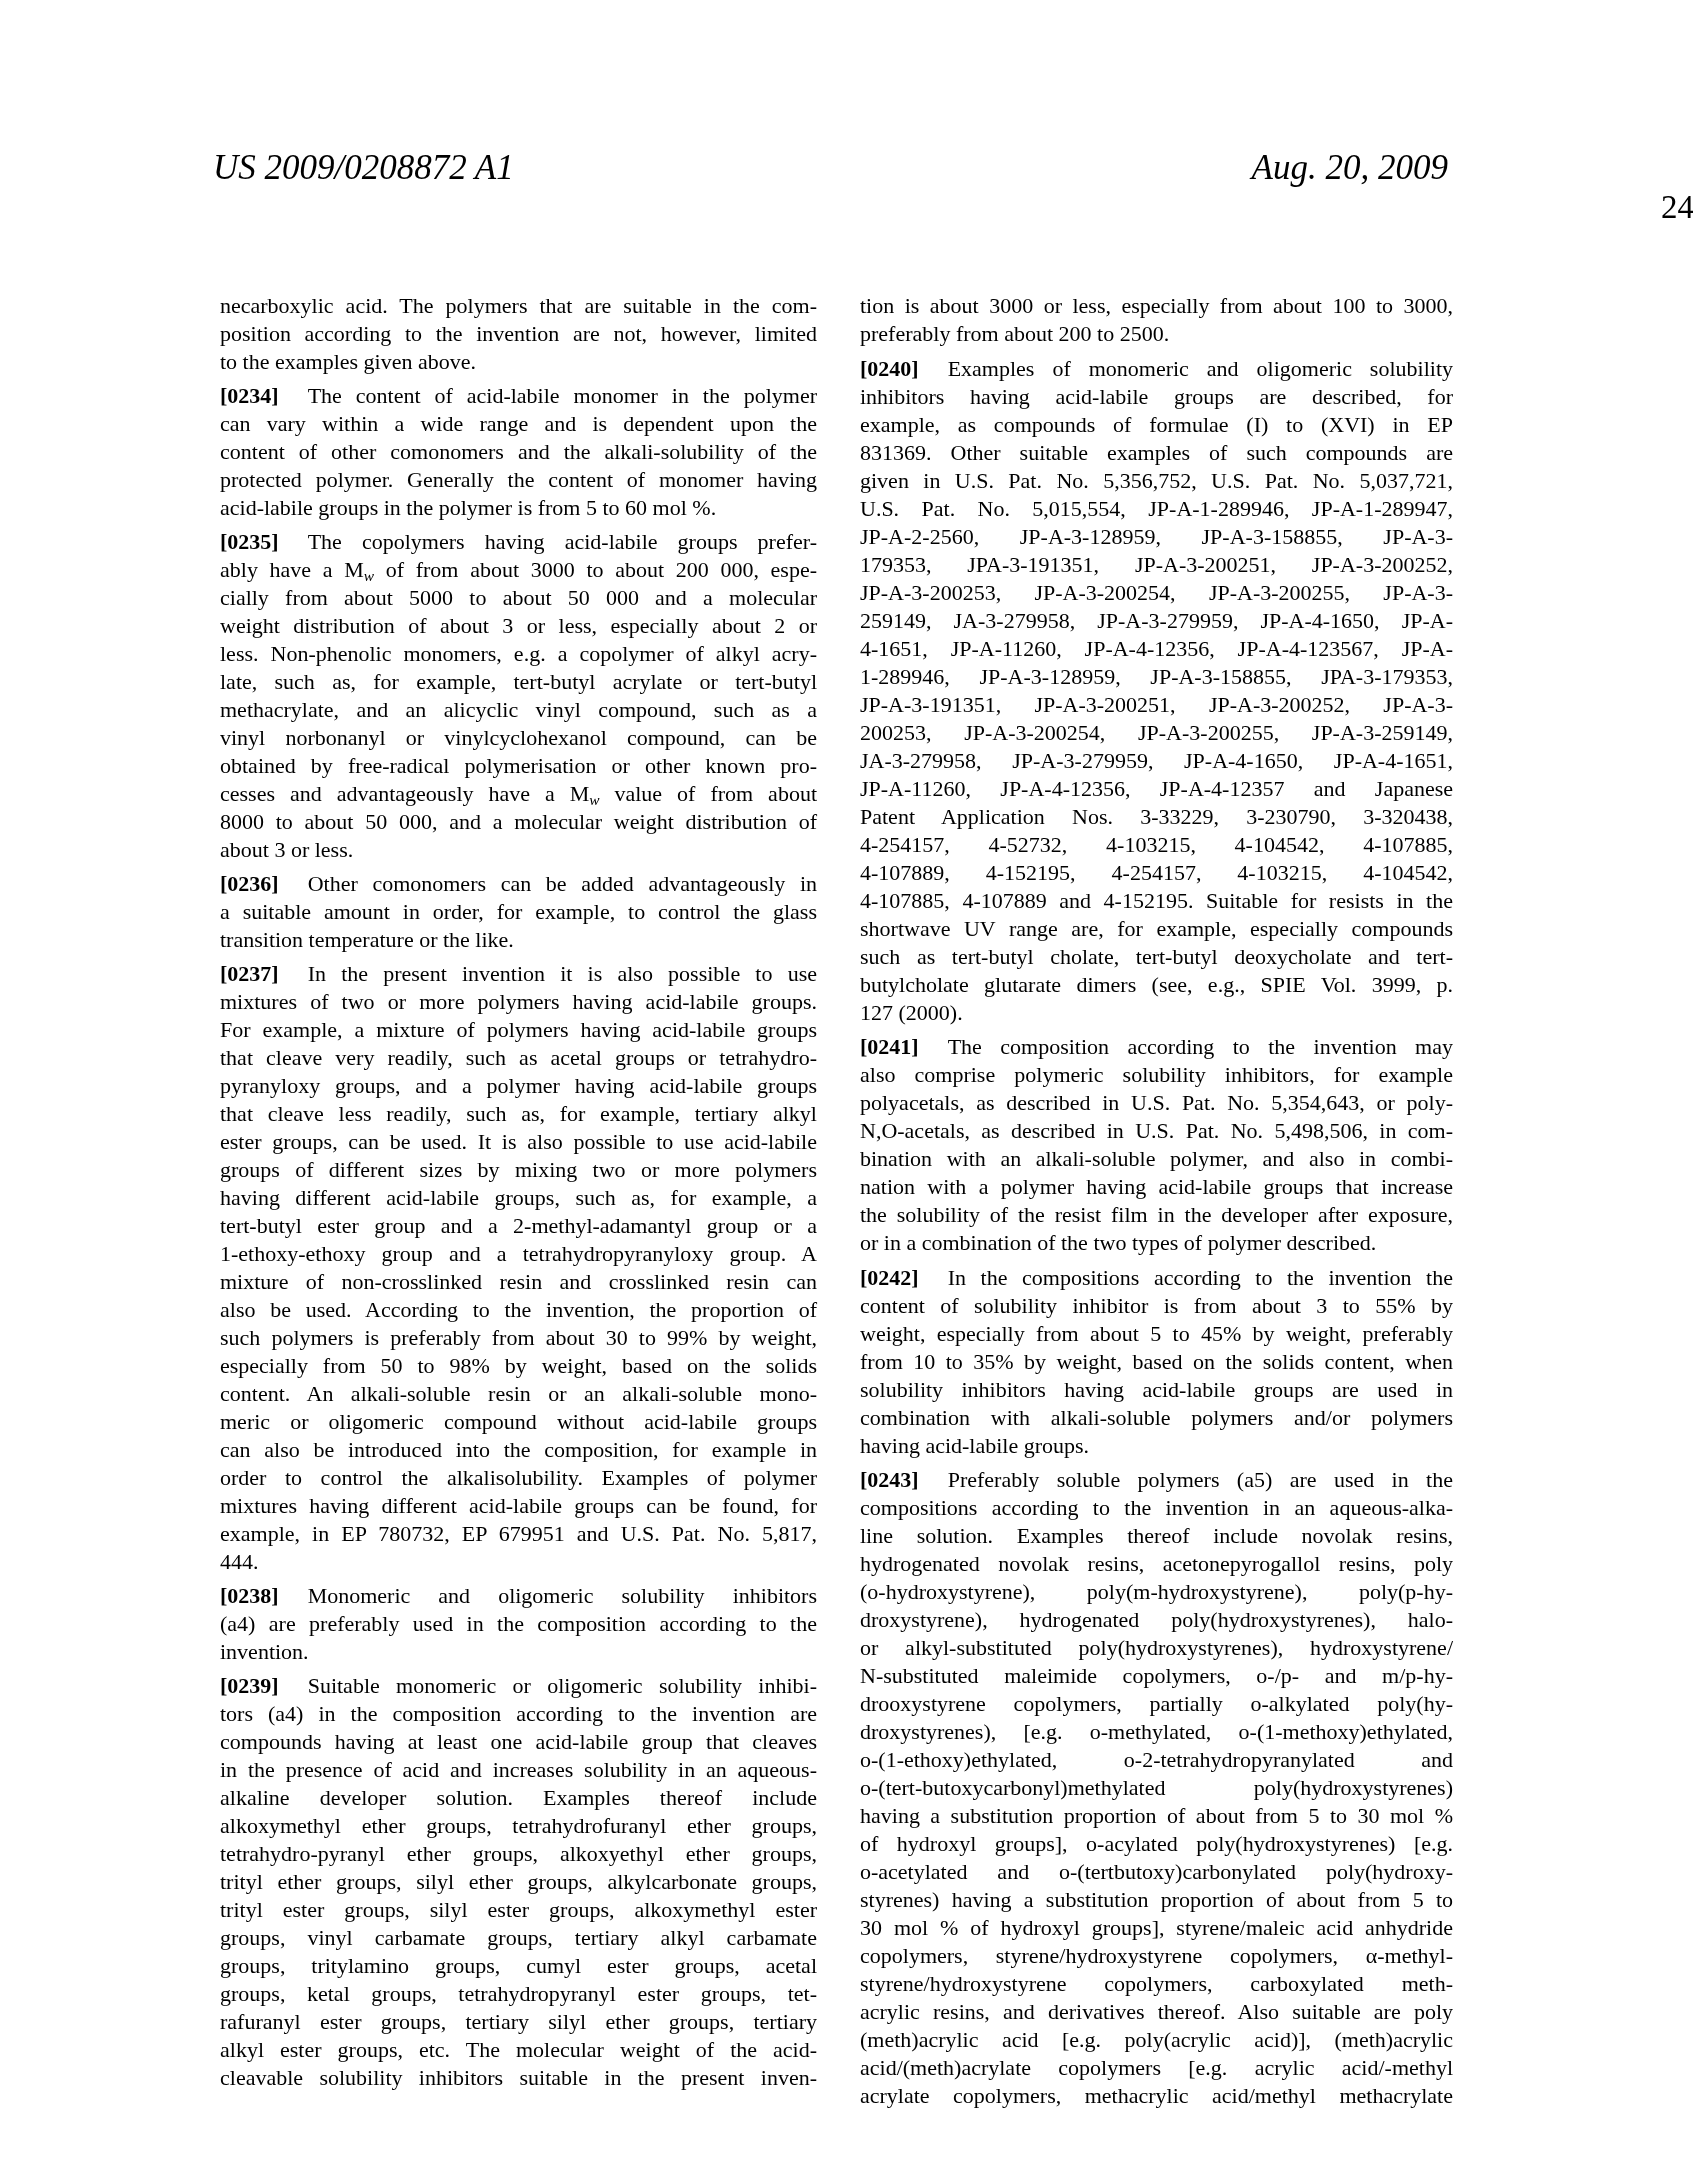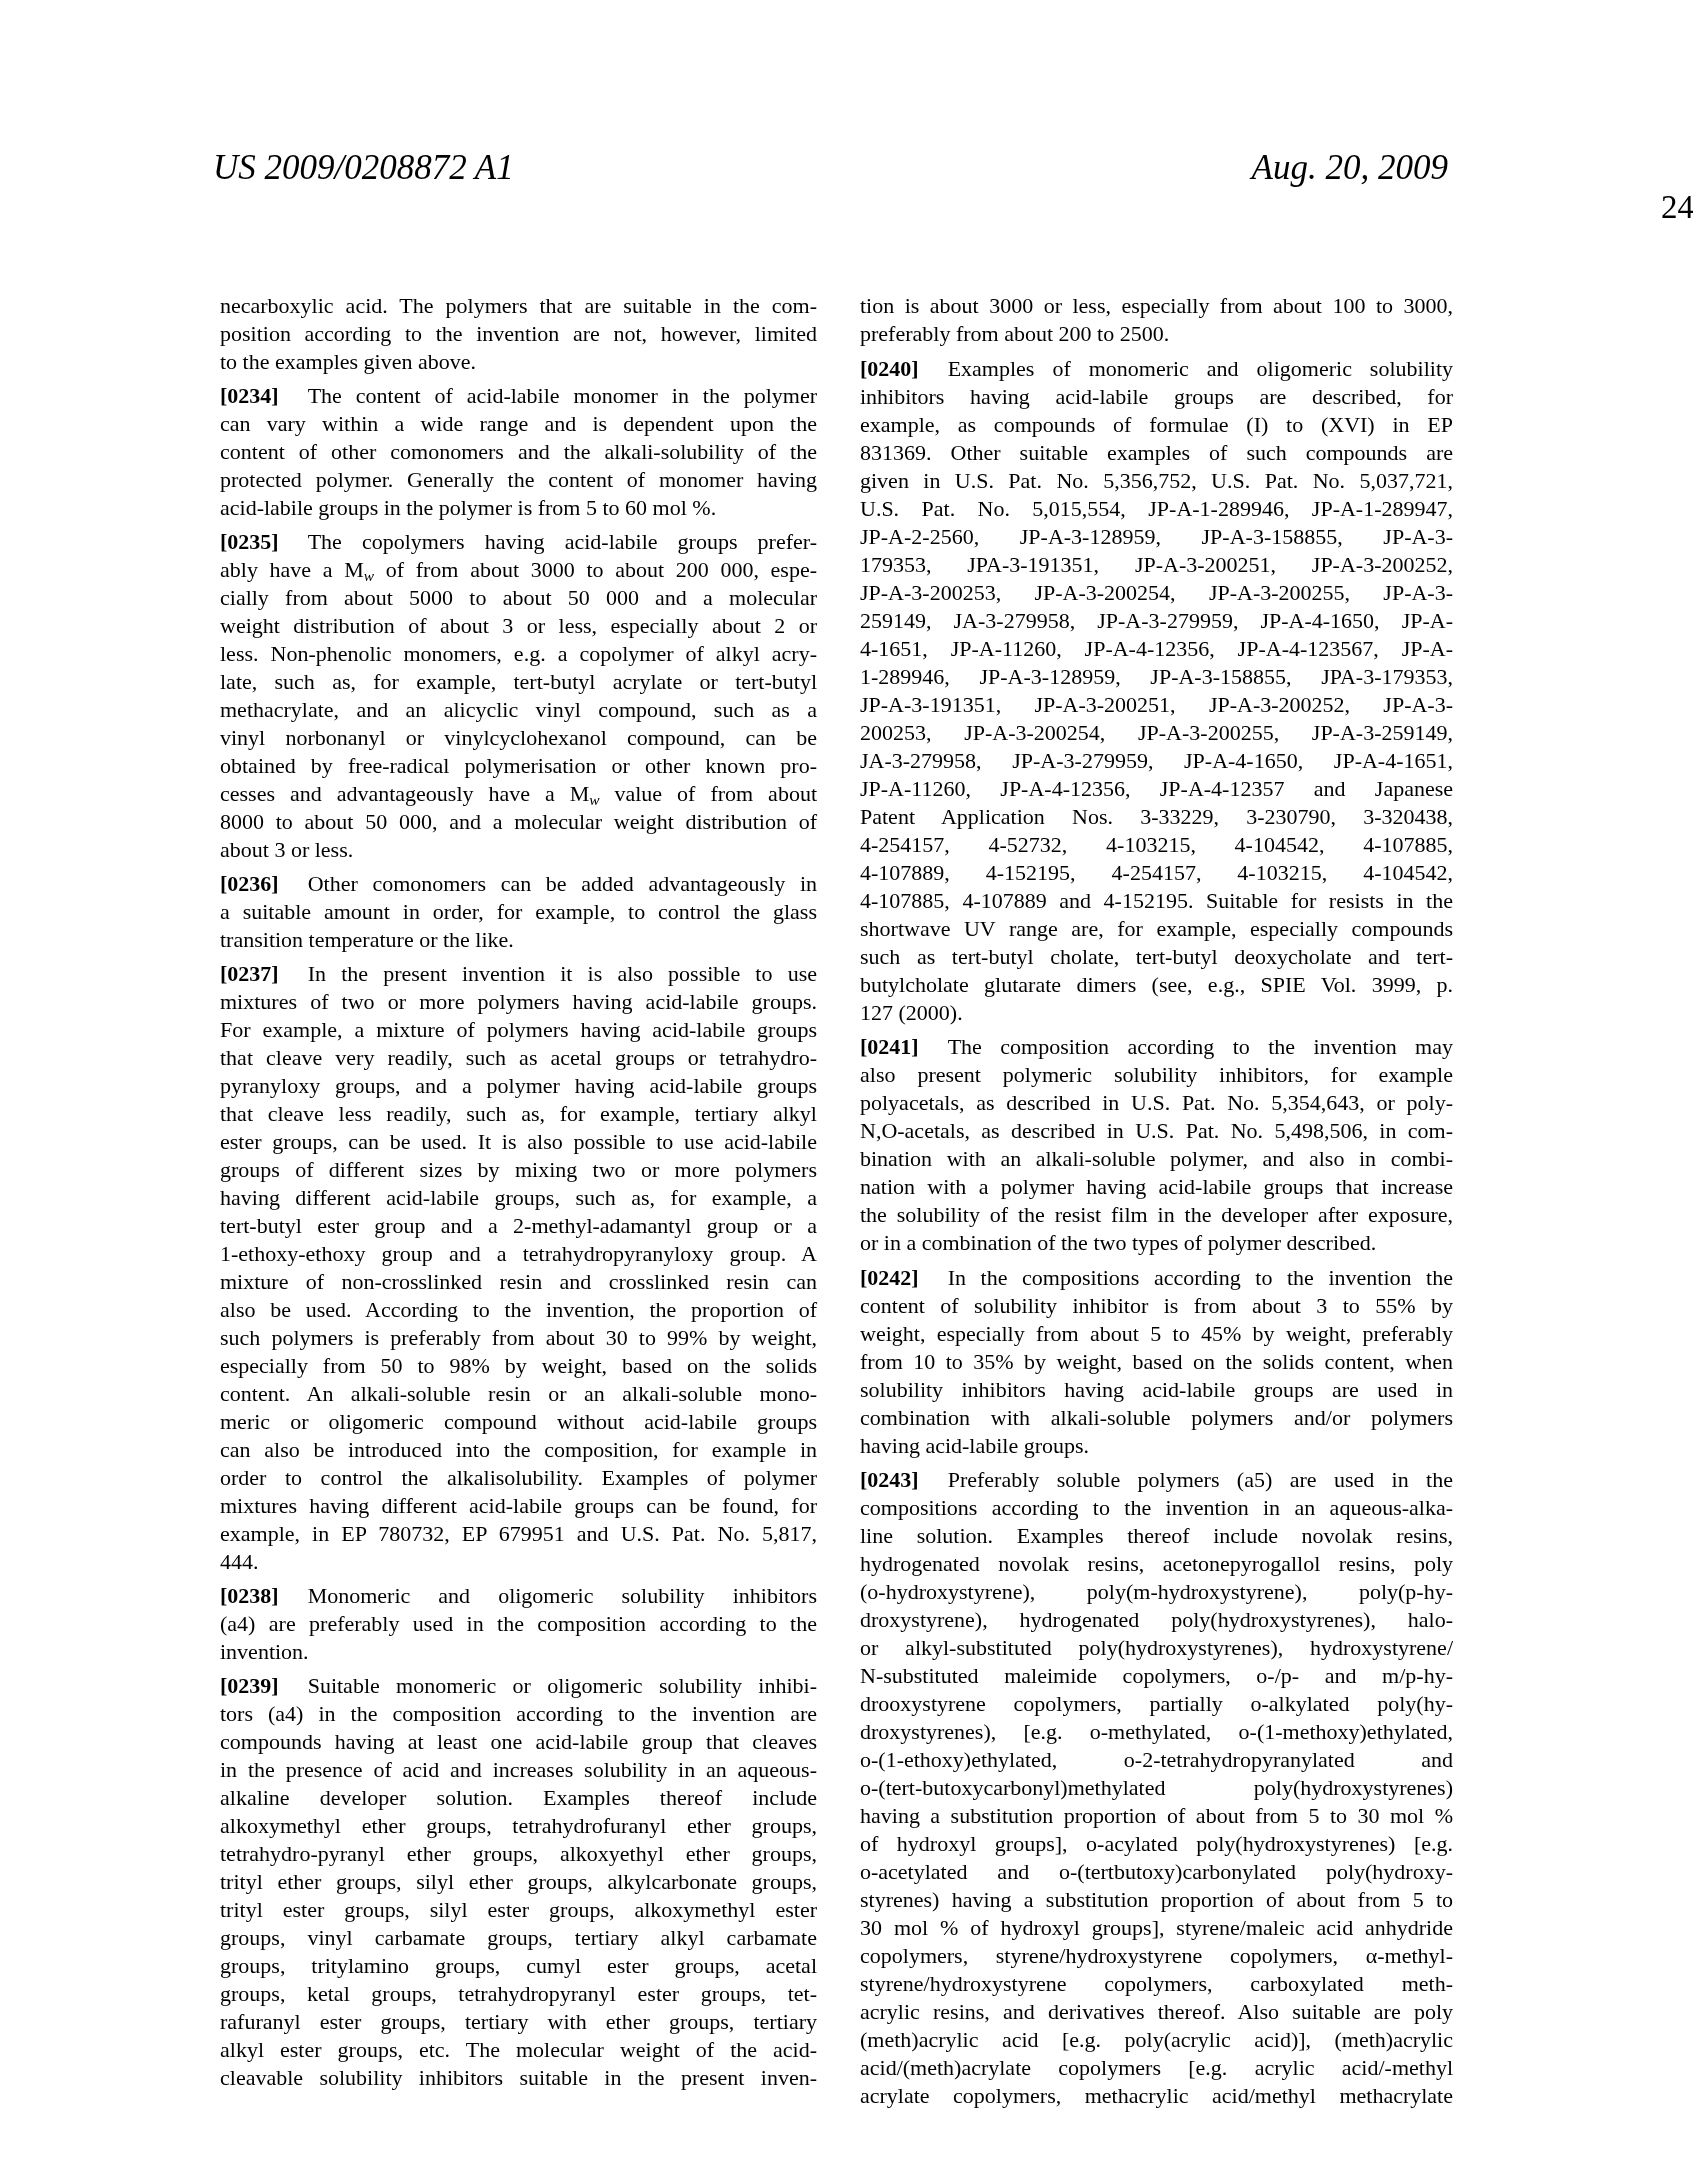--- a/index.html
+++ b/index.html
@@ -95,21 +95,21 @@
       <span class="line"><span>compounds having at least one acid-labile group that cleaves</span></span>
       <span class="line"><span>in the presence of acid and increases solubility in an aqueous-</span></span>
       <span class="line"><span>alkaline developer solution. Examples thereof include</span></span>
       <span class="line"><span>alkoxymethyl ether groups, tetrahydrofuranyl ether groups,</span></span>
       <span class="line"><span>tetrahydro-pyranyl ether groups, alkoxyethyl ether groups,</span></span>
       <span class="line"><span>trityl ether groups, silyl ether groups, alkylcarbonate groups,</span></span>
       <span class="line"><span>trityl ester groups, silyl ester groups, alkoxymethyl ester</span></span>
       <span class="line"><span>groups, vinyl carbamate groups, tertiary alkyl carbamate</span></span>
       <span class="line"><span>groups, tritylamino groups, cumyl ester groups, acetal</span></span>
       <span class="line"><span>groups, ketal groups, tetrahydropyranyl ester groups, tet-</span></span>
-      <span class="line"><span>rafuranyl ester groups, tertiary with ether groups, tertiary</span></span>
+      <span class="line"><span>rafuranyl ester groups, tertiary silyl ether groups, tertiary</span></span>
       <span class="line"><span>alkyl ester groups, etc. The molecular weight of the acid-</span></span>
       <span class="line"><span>cleavable solubility inhibitors suitable in the present inven-</span></span>
     </div>
   </div>
 <div id="col-right" class="col">
     <div class="para">
       <span class="line"><span>tion is about 3000 or less, especially from about 100 to 3000,</span></span>
       <span class="line last"><span>preferably from about 200 to 2500.</span></span>
     </div>
     <div class="para">
@@ -133,21 +133,21 @@
       <span class="line"><span>4-254157, 4-52732, 4-103215, 4-104542, 4-107885,</span></span>
       <span class="line"><span>4-107889, 4-152195, 4-254157, 4-103215, 4-104542,</span></span>
       <span class="line"><span>4-107885, 4-107889 and 4-152195. Suitable for resists in the</span></span>
       <span class="line"><span>shortwave UV range are, for example, especially compounds</span></span>
       <span class="line"><span>such as tert-butyl cholate, tert-butyl deoxycholate and tert-</span></span>
       <span class="line"><span>butylcholate glutarate dimers (see, e.g., SPIE Vol. 3999, p.</span></span>
       <span class="line last"><span>127 (2000).</span></span>
     </div>
     <div class="para">
       <span class="line"><span class="pnum">[0241]</span><span>The composition according to the invention may</span></span>
-      <span class="line"><span>also present polymeric solubility inhibitors, for example</span></span>
+      <span class="line"><span>also comprise polymeric solubility inhibitors, for example</span></span>
       <span class="line"><span>polyacetals, as described in U.S. Pat. No. 5,354,643, or poly-</span></span>
       <span class="line"><span>N,O-acetals, as described in U.S. Pat. No. 5,498,506, in com-</span></span>
       <span class="line"><span>bination with an alkali-soluble polymer, and also in combi-</span></span>
       <span class="line"><span>nation with a polymer having acid-labile groups that increase</span></span>
       <span class="line"><span>the solubility of the resist film in the developer after exposure,</span></span>
       <span class="line last"><span>or in a combination of the two types of polymer described.</span></span>
     </div>
     <div class="para">
       <span class="line"><span class="pnum">[0242]</span><span>In the compositions according to the invention the</span></span>
       <span class="line"><span>content of solubility inhibitor is from about 3 to 55% by</span></span>

